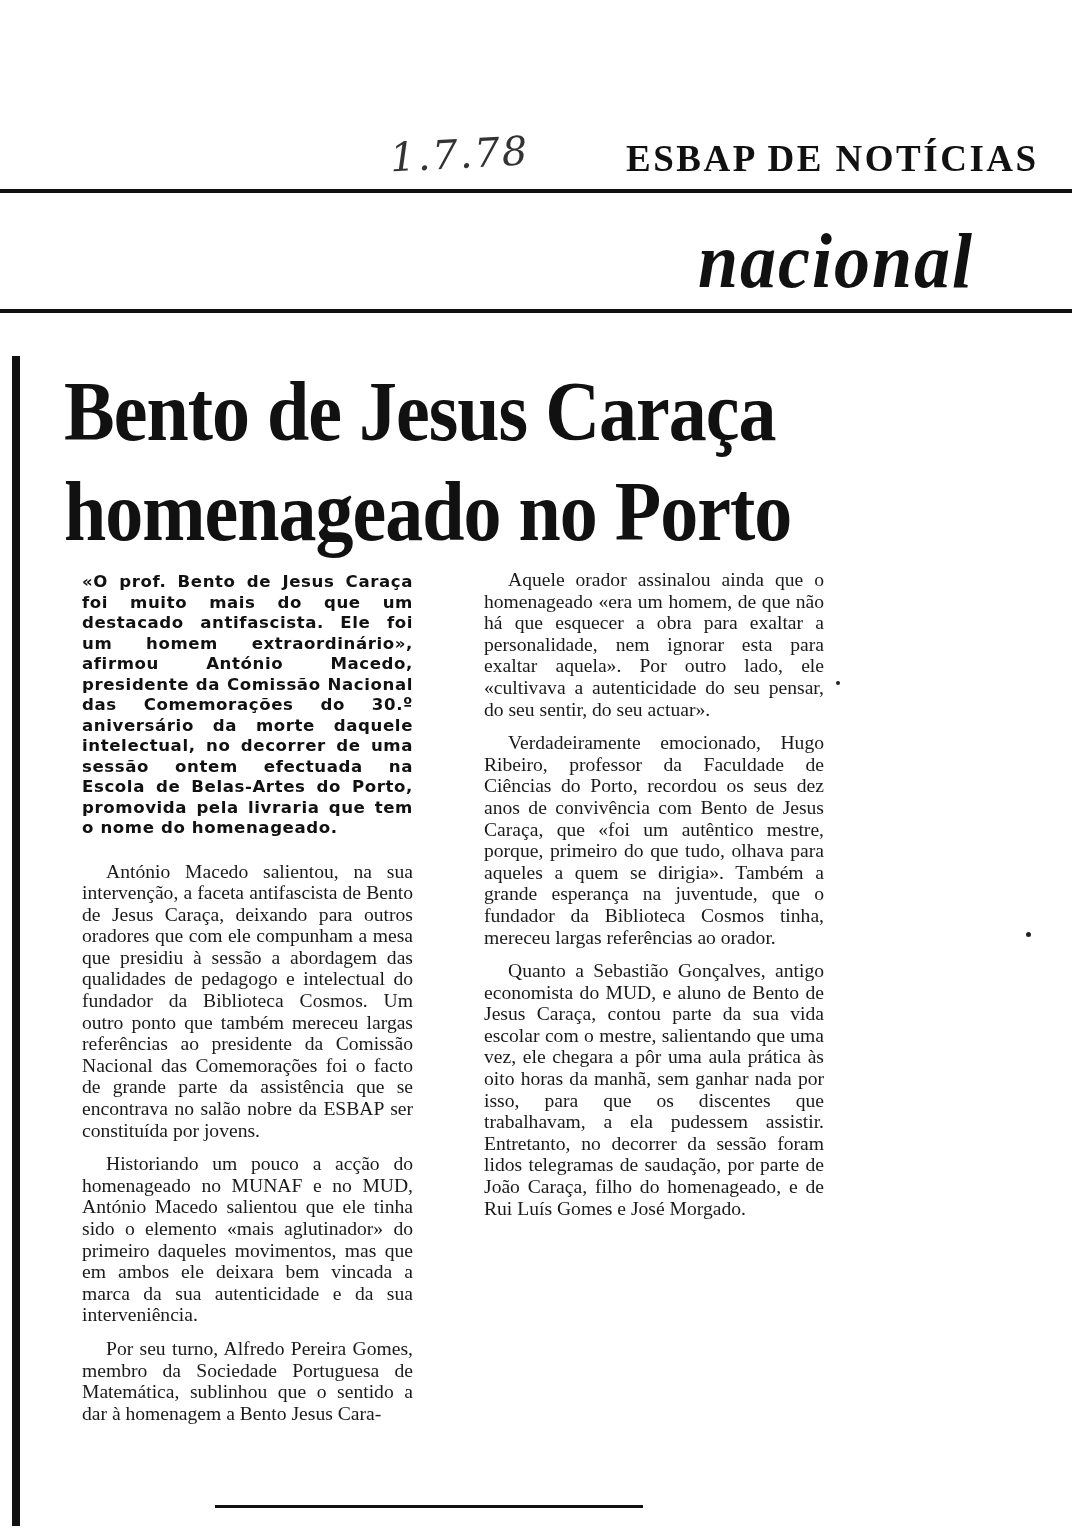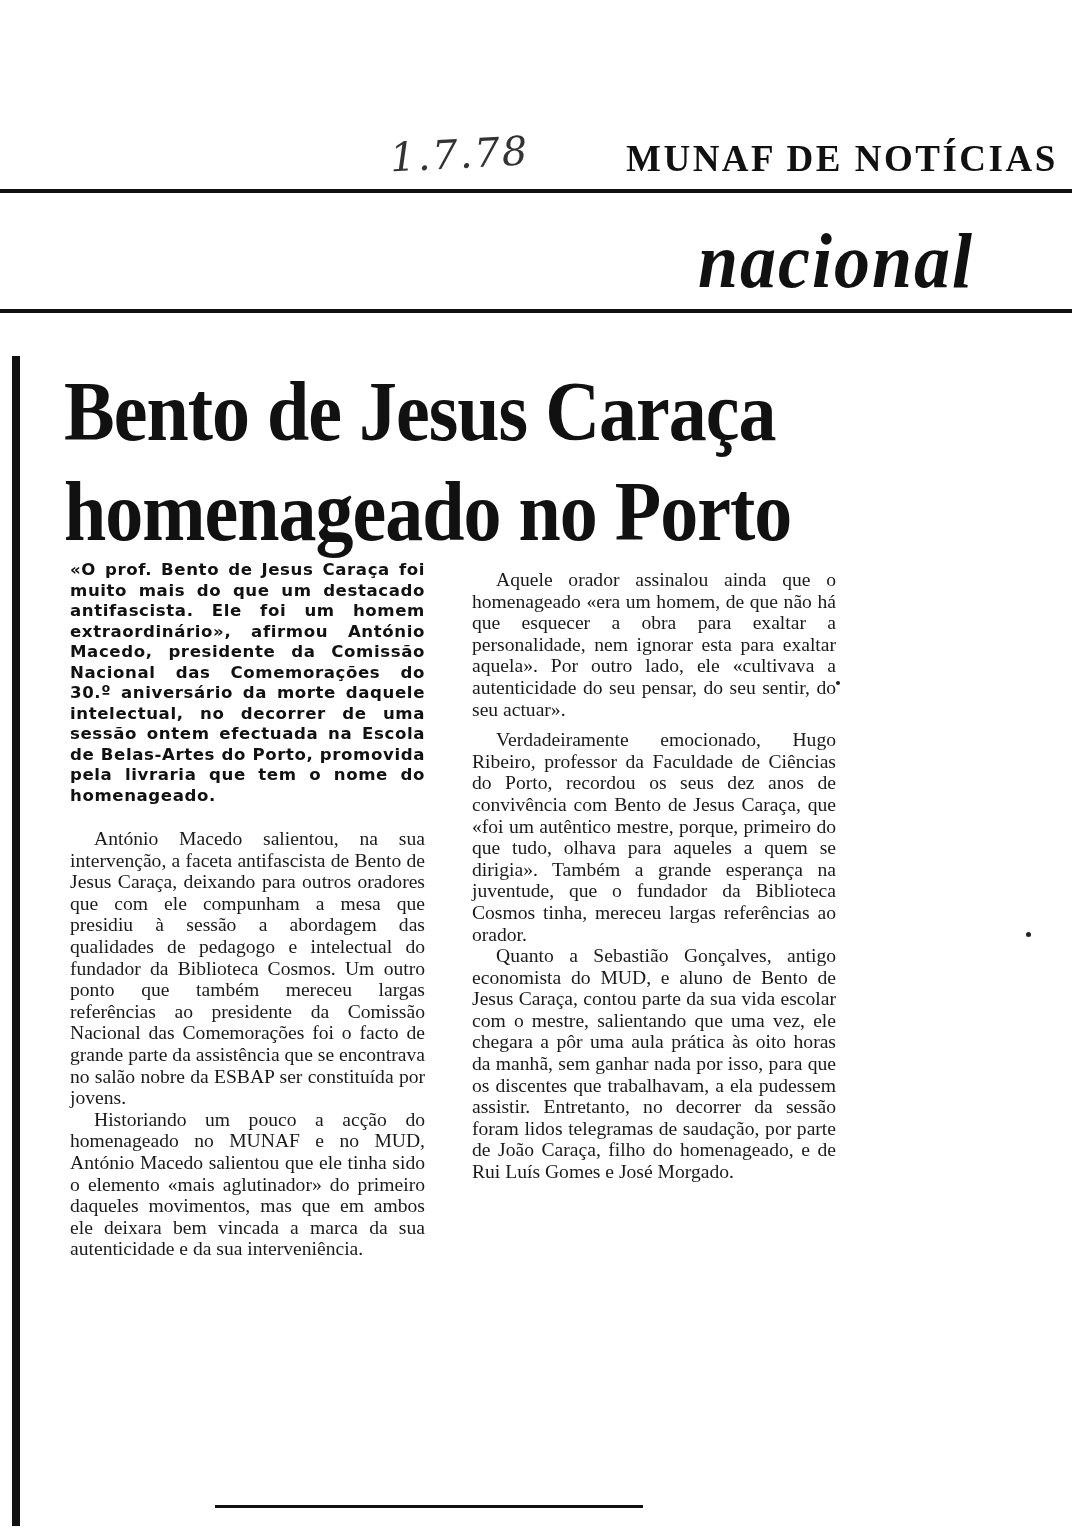--- a/index.html
+++ b/index.html
@@ -74,21 +74,21 @@
 
     .col {
       width: 355px;
       font-family: "Liberation Serif", serif;
       font-size: 19.6px;
       line-height: 21.6px;
       text-align: justify;
       color: #1a1a1a;
       hyphens: manual;
     }
-    .col p { margin: 0; text-indent: 24px; }
+    .col p { margin: 12px; text-indent: 24px; }
     .col p.noindent { text-indent: 0; }
     .col p.gap { margin-top: 9px; }
 
     .col-left { left: 70px; top: 560px; }
     .col-right { left: 472px; top: 560px; width: 364px; }
 
     .lead {
       font-family: "DejaVu Sans", sans-serif;
       font-weight: bold;
       font-size: 16.6px;
@@ -101,34 +101,35 @@
     .rule-bottom {
       left: 215px; top: 1505px; width: 428px; height: 3px;
       background: #111;
     }
     .speck { background: #222; border-radius: 50%; }
   </style>
 </head>
 <body>
 
 <div class="abs handwritten-date">1.7.78</div>
-<div class="abs masthead">MUNAF DE NOTÍCIAS</div>
+<div class="abs masthead">ESBAP DE NOTÍCIAS</div>
 <div class="abs rule-top"></div>
 
 <div class="abs section-label">nacional</div>
 <div class="abs rule-section"></div>
 
 <div class="abs left-bar"></div>
 
 <h1 class="abs headline">Bento de Jesus Caraça homenageado no Porto</h1>
 
 <div class="abs col col-left">
   <p class="lead noindent">«O prof. Bento de Jesus Caraça foi muito mais do que um destacado antifascista. Ele foi um homem extraordinário», afirmou António Macedo, presidente da Comissão Nacional das Comemorações do 30.º aniversário da morte daquele intelectual, no decorrer de uma sessão ontem efectuada na Escola de Belas-Artes do Porto, promovida pela livraria que tem o nome do homenageado.</p>
   <p class="gap" style="margin-top:22px">António Macedo salientou, na sua intervenção, a faceta antifascista de Bento de Jesus Caraça, deixando para outros oradores que com ele compunham a mesa que presidiu à sessão a abordagem das qualidades de pedagogo e intelectual do fundador da Biblioteca Cosmos. Um outro ponto que também mereceu largas referências ao presidente da Comissão Nacional das Comemorações foi o facto de grande parte da assistência que se encontrava no salão nobre da ESBAP ser constituída por jovens.</p>
   <p>Historiando um pouco a acção do homenageado no MUNAF e no MUD, António Macedo salientou que ele tinha sido o elemento «mais aglutinador» do primeiro daqueles movimentos, mas que em ambos ele deixara bem vincada a marca da sua autenticidade e da sua interveniência.</p>
+  <p>Por seu turno, Alfredo Pereira Gomes, membro da Sociedade Portuguesa de Matemática, sublinhou que o sentido a dar à homenagem a Bento Jesus Cara-</p>
 </div>
 
 <div class="abs col col-right">
   <p class="gap">Aquele orador assinalou ainda que o homenageado «era um homem, de que não há que esquecer a obra para exaltar a personalidade, nem ignorar esta para exaltar aquela». Por outro lado, ele «cultivava a autenticidade do seu pensar, do seu sentir, do seu actuar».</p>
   <p class="gap">Verdadeiramente emocionado, Hugo Ribeiro, professor da Faculdade de Ciências do Porto, recordou os seus dez anos de convivência com Bento de Jesus Caraça, que «foi um autêntico mestre, porque, primeiro do que tudo, olhava para aqueles a quem se dirigia». Também a grande esperança na juventude, que o fundador da Biblioteca Cosmos tinha, mereceu largas referências ao orador.</p>
   <p>Quanto a Sebastião Gonçalves, antigo economista do MUD, e aluno de Bento de Jesus Caraça, contou parte da sua vida escolar com o mestre, salientando que uma vez, ele chegara a pôr uma aula prática às oito horas da manhã, sem ganhar nada por isso, para que os discentes que trabalhavam, a ela pudessem assistir. Entretanto, no decorrer da sessão foram lidos telegramas de saudação, por parte de João Caraça, filho do homenageado, e de Rui Luís Gomes e José Morgado.</p>
 </div>
 
 <div class="abs rule-bottom"></div>
 

